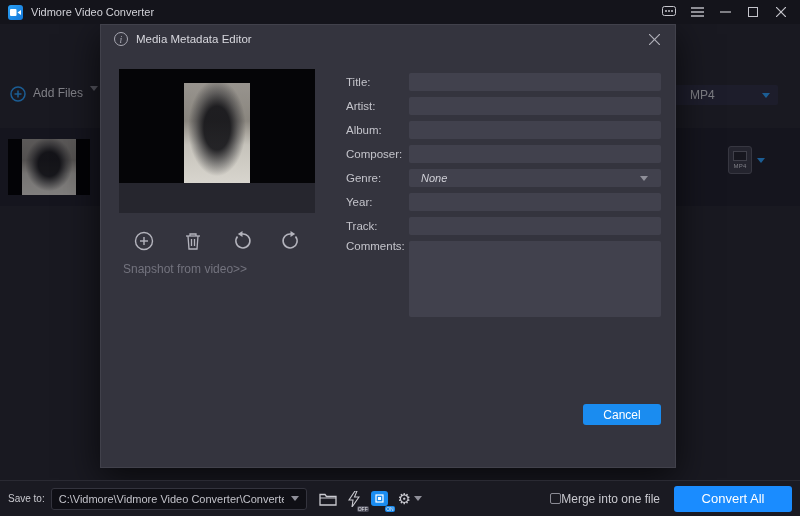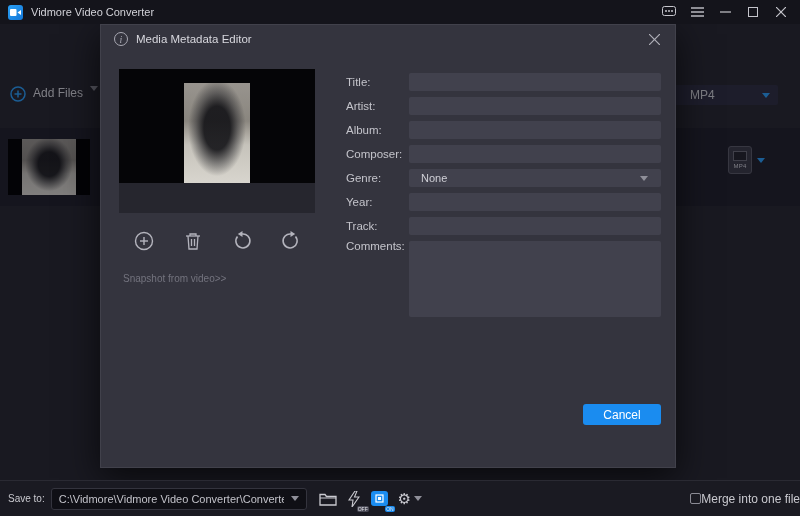--- a/index.html
+++ b/index.html
@@ -49,28 +49,28 @@
   .modal-title { font-size:11.5px; color:#d8d8de; }
   .modal-close { margin-left:auto; margin-right:12px; width:18px; height:18px;
     display:flex; align-items:center; justify-content:center; }
 
   .preview { position:absolute; top:44px; left:18px; width:196px; height:114px; background:#050507; }
   .preview .photo { position:absolute; left:65px; top:14px; width:66px; height:100px; }
   .preview-strip { position:absolute; top:158px; left:18px; width:196px; height:30px; background:#26262e; }
   .edit-row { position:absolute; top:194px; left:18px; width:196px; height:44px;
     display:flex; align-items:center; justify-content:space-around; }
   .edit-btn { width:26px; height:26px; display:flex; align-items:center; justify-content:center; }
-  .snapshot { position:absolute; top:248px; left:22px; font-size:10px; color:#73737e; }
+  .snapshot { position:absolute; top:237px; left:22px; font-size:12px; color:#73737e; }
 
   .field-label { position:absolute; left:245px; font-size:11.5px; color:#c4c4cb; }
   .field-input { position:absolute; left:308px; width:252px; height:18px; background:#41414d;
     border:none; border-radius:2px; color:#dcdce2; font-size:11px; padding:0 6px; outline:none;
     font-family:"Liberation Sans", sans-serif; }
   .genre { display:flex; align-items:center; }
-  .genre .gval { font-size:11px; color:#cfcfd6; margin-left:6px; }
+  .genre .gval { font-size:11px; color:#cfcfd6; margin-left:6px;font-style:italic; }
   .genre .caret { margin-left:auto; margin-right:7px; }
   .field-textarea { position:absolute; left:308px; top:216px; width:252px; height:76px; background:#41414d;
     border:none; border-radius:2px; color:#dcdce2; font-size:11px; padding:4px 6px; resize:none; outline:none;
     font-family:"Liberation Sans", sans-serif; }
 
   .btn { position:absolute; height:21px; border:none; border-radius:3px; background:#1a8cf0;
     color:#fff; font-size:12px; font-family:"Liberation Sans", sans-serif; cursor:pointer; }
   .btn-reset { top:379px; left:18px; width:86px; }
   .btn-save { top:379px; left:392px; width:82px; }
   .btn-cancel { top:379px; left:482px; width:78px; }
@@ -297,15 +297,16 @@
       <span class="badge on">ON</span>
     </div>
     <div class="sb-icon" style="width:34px">
       <span class="gear">⚙</span>
       <span class="caret" style="margin-left:3px"></span>
     </div>
     <div class="merge">
       <span class="checkbox"></span>
       <span class="merge-label">Merge into one file</span>
     </div>
+    <button class="convert">Convert All</button>
   </div>
 
 </div>
 
 </body></html>

